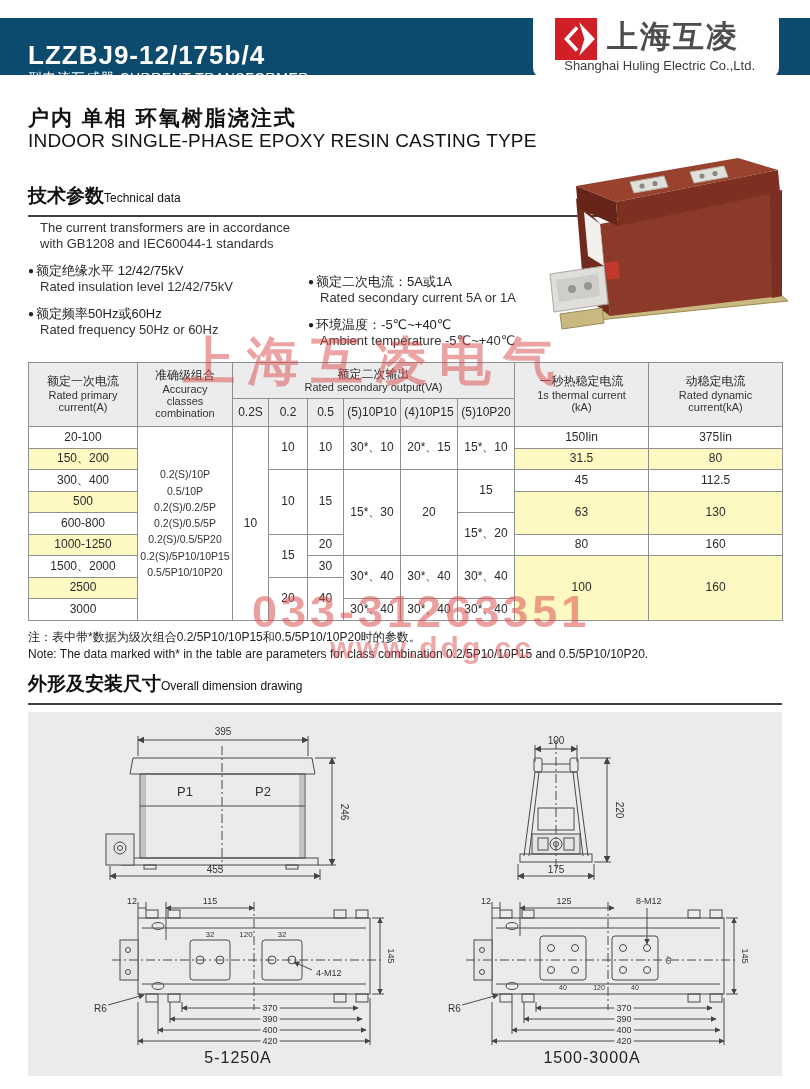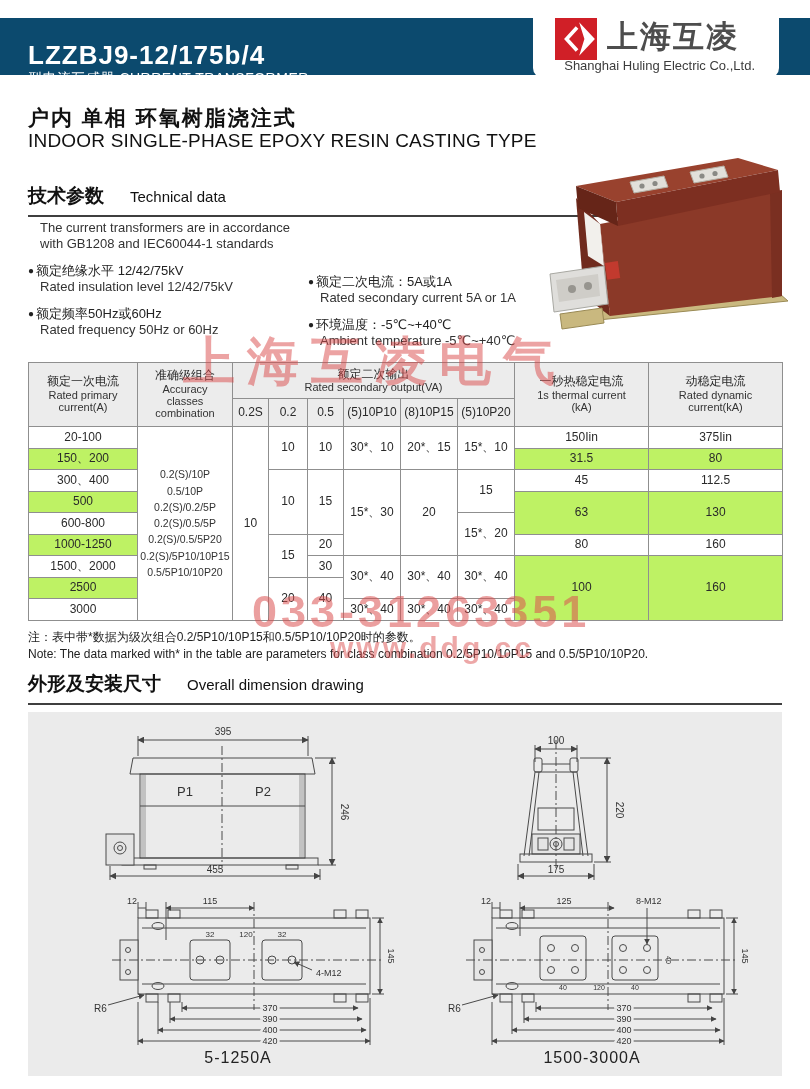--- a/index.html
+++ b/index.html
@@ -14,21 +14,21 @@
 .logo-box{position:absolute;left:533px;top:4px;width:246px;height:74px;background:#fff;border-radius:10px}
 .logo-mark{position:absolute;left:22px;top:14px;width:42px;height:42px;background:#d01f27}
 .logo-cn{position:absolute;left:74px;top:12px;font-size:31px;font-weight:bold;color:#4d4d4d;letter-spacing:2px;white-space:nowrap}
 .company-en{position:absolute;left:8px;top:54px;width:214px;text-align:right;font-size:13px;color:#3c3c3c;white-space:nowrap}
 
 
 .title-cn{position:absolute;left:28px;top:104px;font-size:21px;font-weight:bold;letter-spacing:2px;color:#111}
 .title-en{position:absolute;left:28px;top:130px;font-size:19px;color:#111;letter-spacing:0.2px}
 .sec-head{position:absolute;left:28px;width:754px;border-bottom:2px solid #3f3f3f;padding-bottom:6px;white-space:nowrap}
 .sec-head .cn{font-size:19px;font-weight:bold;color:#111}
-.sec-head .en{font-size:15px;color:#111;margin-left:26px}
+.sec-head .en{font-size:12px;color:#111;margin-left:0}
 #tech-head{top:183px}
 #dim-head{top:671px}
 
 
 .bul-col{position:absolute;font-size:13px;line-height:16px;color:#222}
 #bul-left{left:28px;top:220px;width:300px}
 #bul-right{left:308px;top:274px;width:300px}
 .bul{margin-bottom:11px}
 .bul .dot{font-size:10px;vertical-align:1px;margin-right:2px}
 .bul .en{padding-left:12px;color:#333}
@@ -45,21 +45,21 @@
 
 .spec-wrap{position:absolute;left:28px;top:362px}
 table.spec{border-collapse:collapse;table-layout:fixed;width:754px}
 .spec td{border:1px solid #8f8f8f;text-align:center;vertical-align:middle;font-size:12px;color:#2a2a2a;padding:0;line-height:1.12}
 .spec .hc{background:#ececec}
 .spec .hcn{font-size:12px}
 .spec .hen{font-size:11px;color:#333}
 .spec tr.hr1{height:36px}
 .spec tr.hr2{height:28px}
 .spec tr.br{height:21.5px}
-.spec td.sh{background:#bef264}
+.spec td.sh{background:#fef9c3}
 .spec td.acc{font-size:10.5px;line-height:1.55;color:#333}
 
 
 .note{position:absolute;left:28px;top:629px;font-size:12px;line-height:17px;color:#222}
 
 
 .panel{position:absolute;left:28px;top:712px;width:754px;height:364px;background:#ebebeb}
 .drw{position:absolute}
 .drw text{font-family:"Liberation Sans","DejaVu Sans",sans-serif;fill:#333}
 .cap{position:absolute;width:312px;text-align:center;font-size:16px;color:#222;letter-spacing:1px}
@@ -188,21 +188,21 @@
           <div class="hcn">动稳定电流</div>
               <div class="hen">Rated dynamic</div>
               <div class="hen">current(kA)</div>
         </td>
       </tr>
       <tr class="hr2">
         <td class="hc">0.2S</td>
         <td class="hc">0.2</td>
         <td class="hc">0.5</td>
         <td class="hc">(5)10P10</td>
-        <td class="hc">(8)10P15</td>
+        <td class="hc">(4)10P15</td>
         <td class="hc">(5)10P20</td>
       </tr>
       <tr class="br">
         <td>20-100</td>
         <td rowspan="9" class="acc">
           <div>0.2(S)/10P</div>
               <div>0.5/10P</div>
               <div>0.2(S)/0.2/5P</div>
               <div>0.2(S)/0.5/5P</div>
               <div>0.2(S)/0.5/5P20</div>

